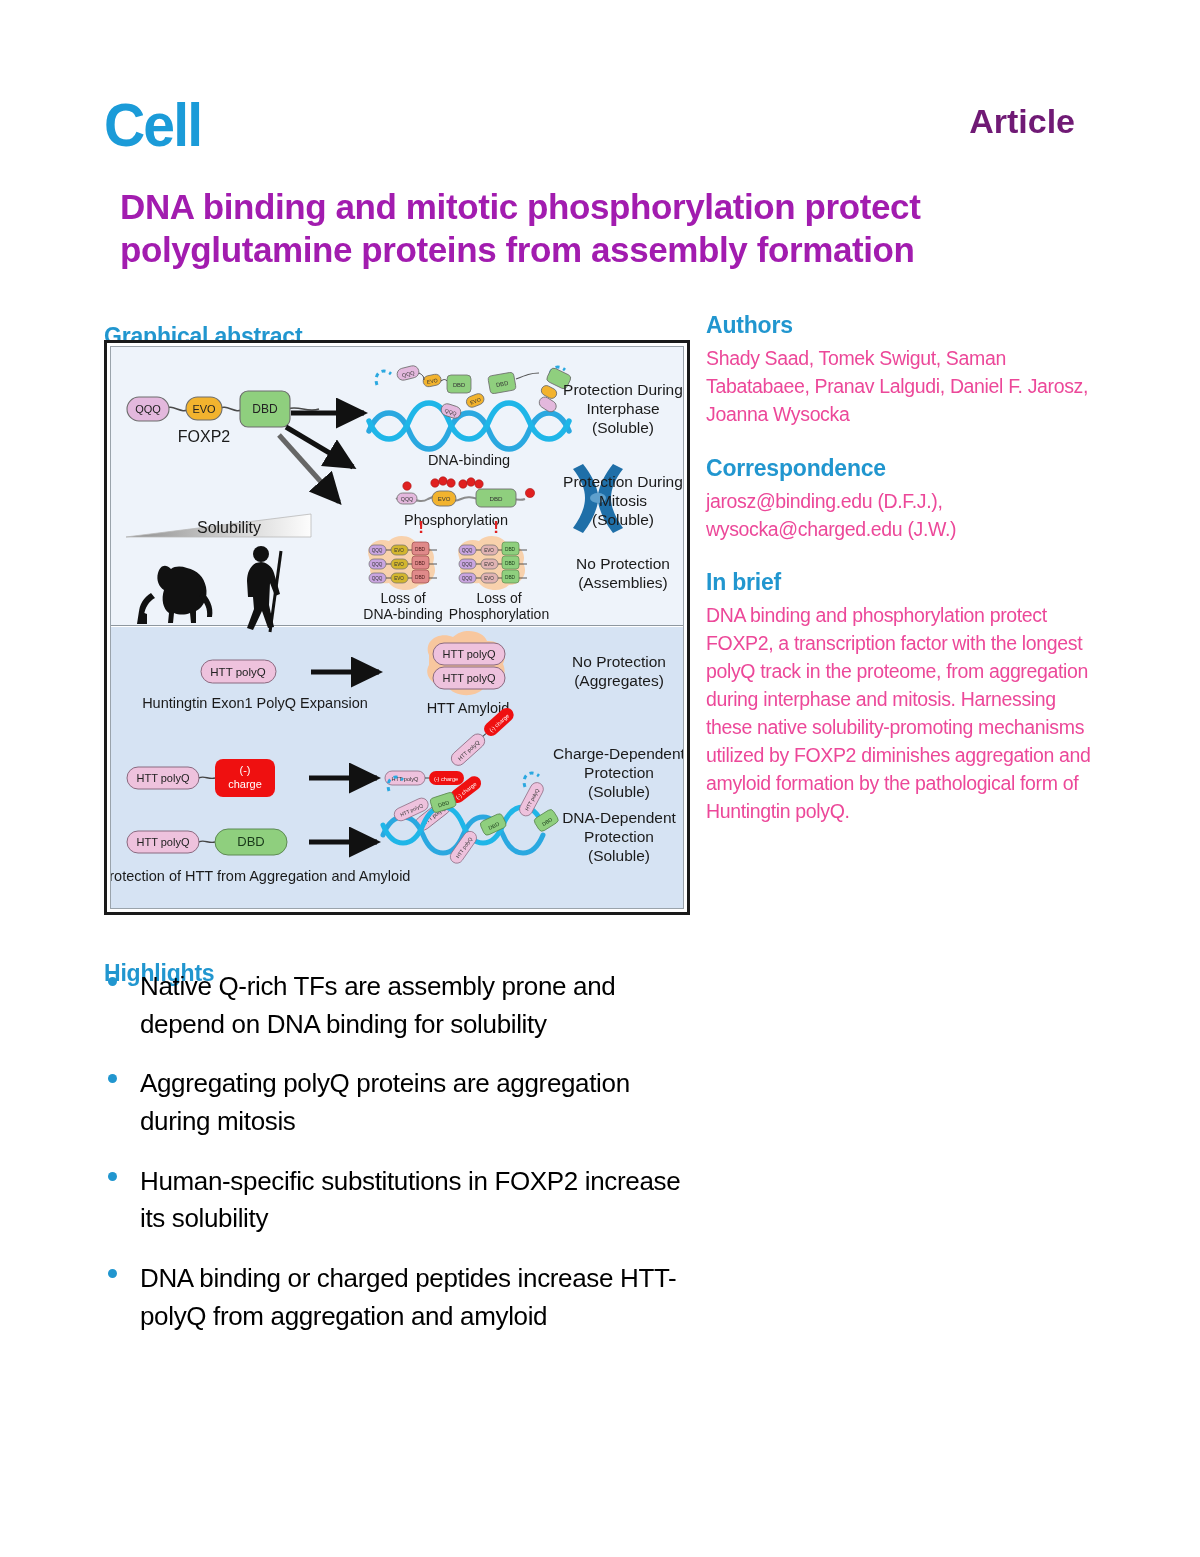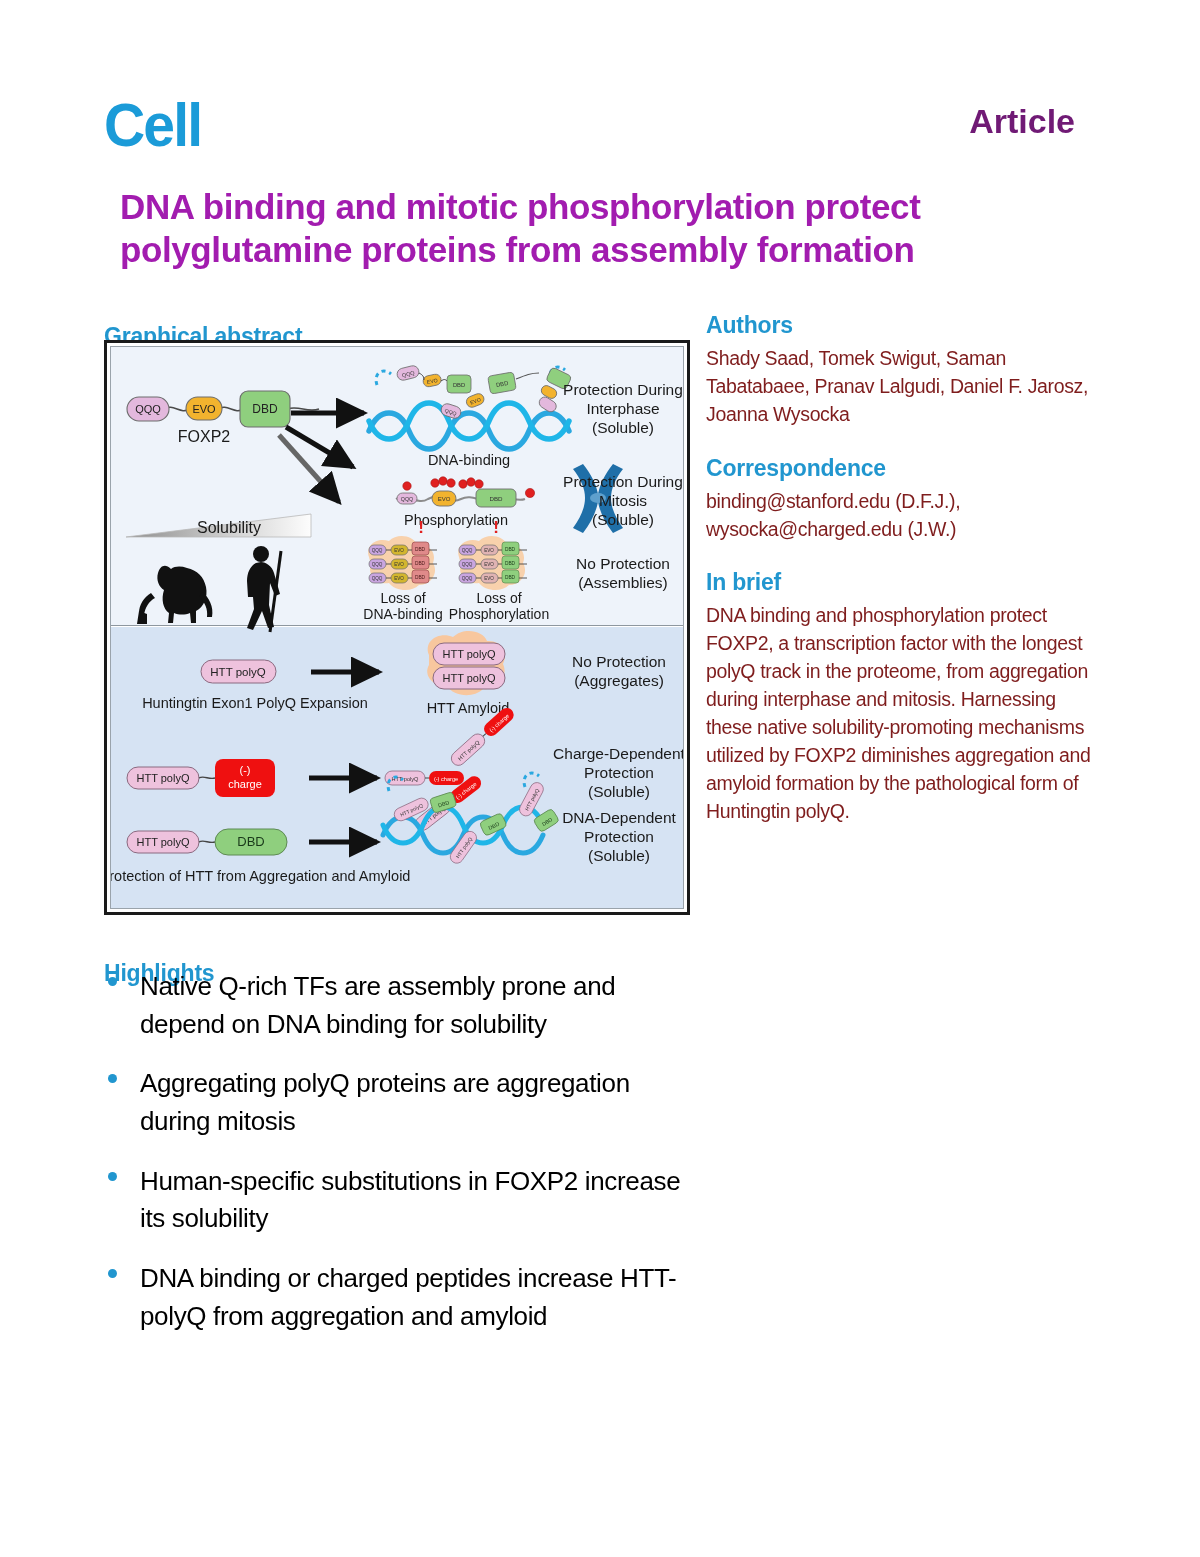--- a/index.html
+++ b/index.html
@@ -117,21 +117,21 @@
     background: #2196cf;
   }
 
   
   .rc { position: absolute; left: 706px; top: 300px; width: 390px; margin-top: 12px; }
   .rc h3 { margin: 0 0 6px 0; }
   .rc .body {
     font-size: 19.5px;
     line-height: 1.43;
     letter-spacing: -0.35px;
-    color: #7f1d1d;
+    color: #ec4899;
     margin: 0;
   }
   .rc .block { margin-bottom: 26px; }
   .rc .block.brief { margin-bottom: 0; }
 
   
   .footer { position: absolute; left: 0; top: 1390px; width: 1200px; height: 100px; }
 </style>
 </head>
 <body>
@@ -479,21 +479,21 @@
   </ul>
 
   <div class="rc">
     <div class="block">
       <h3 class="sec-head">Authors</h3>
       <p class="body">Shady Saad, Tomek Swigut, Saman Tabatabaee, Pranav Lalgudi, Daniel F. Jarosz, Joanna Wysocka</p>
     </div>
 
     <div class="block">
       <h3 class="sec-head">Correspondence</h3>
-      <p class="body">binding@stanford.edu (D.F.J.),</p>
+      <p class="body">jarosz@binding.edu (D.F.J.),</p>
       <p class="body">wysocka@charged.edu (J.W.)</p>
     </div>
 
     <div class="block brief">
       <h3 class="sec-head">In brief</h3>
       <p class="body">DNA binding and phosphorylation protect FOXP2, a transcription factor with the longest polyQ track in the proteome, from aggregation during interphase and mitosis. Harnessing these native solubility-promoting mechanisms utilized by FOXP2 diminishes aggregation and amyloid formation by the pathological form of Huntingtin polyQ.</p>
     </div>
   </div>
 
   <div class="footer">

